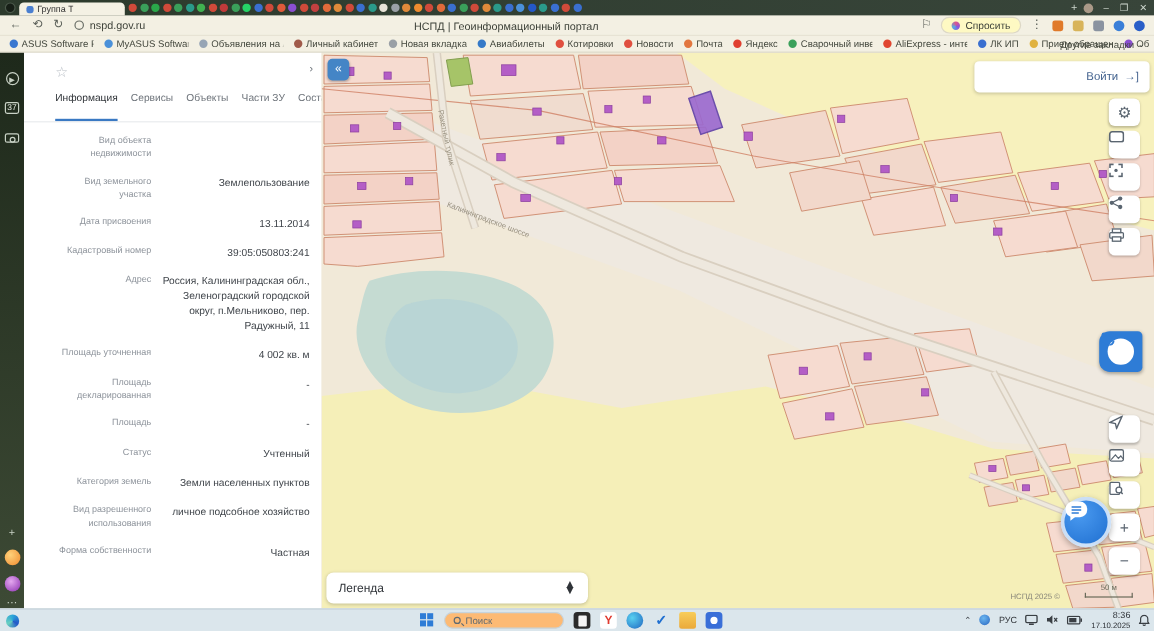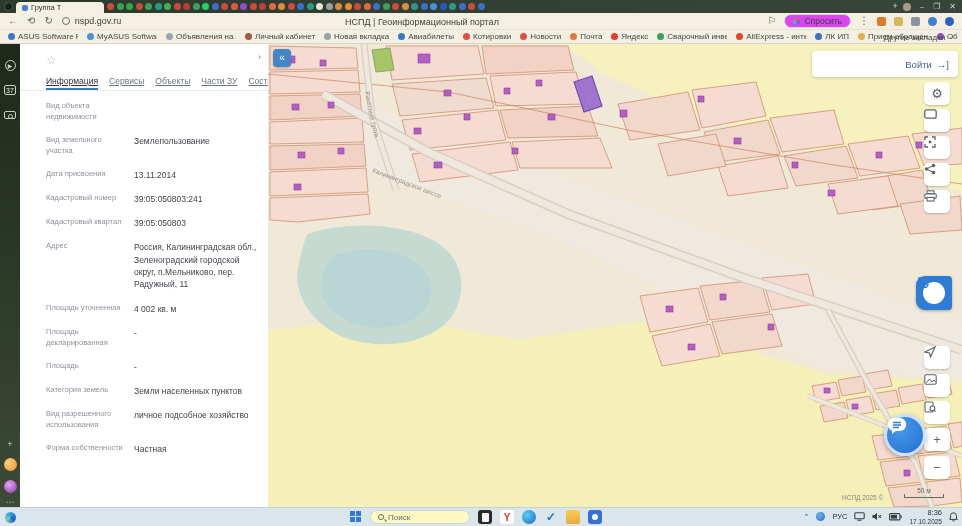--- a/index.html
+++ b/index.html
@@ -25,21 +25,21 @@
   
   .toolbar { position:absolute; left:0; top:13px; width:962px; height:17px; background:#f3f0e3;
     display:flex; align-items:center; padding:0 8px; gap:9px; border-bottom:1px solid #e7e3d4; }
   .tb-ic { color:#5a5f58; font-size:10px; line-height:10px; flex:none; }
   .urlbox { display:flex; align-items:center; gap:5px; flex:none; }
   .urlbox .site-ic { width:8px; height:8px; border:1.2px solid #6a6f68; border-radius:50%; }
   .urlbox span { font-size:9px; color:#3c4038; }
   .pg-title { position:absolute; left:345px; top:0; height:17px; display:flex; align-items:center;
     font-size:9px; color:#3c4038; }
   .tb-right { margin-left:auto; display:flex; align-items:center; gap:8px; }
-  .ask-pill { display:flex; align-items:center; gap:4px; background:#d946ef; border:1px solid #ddd8c6;
+  .ask-pill { display:flex; align-items:center; gap:4px; background:#fef9c3; border:1px solid #ddd8c6;
     border-radius:8px; padding:1px 8px; }
   .ask-ic { width:7px; height:7px; border-radius:50%; background:conic-gradient(#e0558a,#8a55e0,#55aee0,#e0558a); }
   .ask-pill span { font-size:8.5px; color:#3c4038; }
   .ext { width:9px; height:9px; border-radius:2px; flex:none; }
 
   
   .bookmarks { position:absolute; left:0; top:30px; width:962px; height:14px; background:#f3f0e3;
     display:flex; align-items:center; padding:0 8px; gap:9px; border-bottom:1px solid #dad6c6; }
   .bm { display:flex; align-items:center; gap:3px; flex:none; }
   .bm i { width:7px; height:7px; border-radius:50%; flex:none; }
@@ -60,25 +60,25 @@
   .ls-spacer { flex:1; }
   .ls-circle { width:13px; height:13px; border-radius:50%; margin-top:9px; }
   .ls-orange { background:radial-gradient(circle at 35% 35%, #ffd27a, #ef8b2f); }
   .ls-purple { background:radial-gradient(circle at 40% 35%, #e4a8ef, #8b2fb0); }
 
   
   .panel { position:absolute; left:20px; top:44px; width:248px; height:463px; background:#fff; overflow:hidden; }
   .panel-title { padding:13px 10px 0 26px; font-size:11.5px; font-weight:bold; color:#2f3338; letter-spacing:-.2px; }
   .star { margin:10px 0 0 26px; color:#b9bfc6; font-size:12px; line-height:12px; }
   .tabsrow { display:flex; gap:11px; padding:10px 0 0 26px; border-bottom:1px solid #e9ebee; position:relative; width:248px; overflow:hidden; }
-  .ptab { font-size:8.5px; color:#6d737a; padding-bottom:2px; white-space:nowrap; flex:none;text-decoration:underline; }
+  .ptab { font-size:8.5px; color:#6d737a; padding-bottom:13px; white-space:nowrap; flex:none; }
   .ptab.active { color:#2f3338; border-bottom:2px solid #3a79c3; }
   .tabs-arrow { position:absolute; right:4px; top:8px; font-size:9px; color:#6d737a; background:#fff; padding:0 3px; }
   .fields { padding:4px 10px 0 26px; }
-  .frow { display:flex; padding:6px 0; }
+  .frow { display:flex; padding:6px 0;text-align:right; }
   .flabel { width:88px; flex:none; font-size:7.5px; color:#8d939b; line-height:1.45; padding-right:8px; }
   .fvalue { flex:1; font-size:8.5px; color:#3f444a; line-height:1.45; }
 
   
   .map { position:absolute; left:268px; top:44px; width:694px; height:463px; overflow:hidden; cursor:grab; background:#f1e9d8; }
   .map svg { position:absolute; left:0; top:0; }
   .map-label { font-size:6.5px; fill:#98907f; }
   .collapse-btn { position:absolute; left:5px; top:5px; width:18px; height:18px; background:#4485c6; color:#fff;
     border-radius:4px; font-size:10px; text-align:center; line-height:17px; box-shadow:0 1px 2px rgba(0,0,0,.25); }
   .login-bar { position:absolute; left:544px; top:7px; width:146px; height:26px; background:#fff; border-radius:4px;
@@ -105,21 +105,21 @@
   .scalebar .bar { height:4px; border-left:1px solid #6a6a5a; border-right:1px solid #6a6a5a; border-bottom:1px solid #6a6a5a; }
 
   
   .taskbar { position:absolute; left:0; top:507px; width:962px; height:19px; background:#dbe6ec;
     border-top:1px solid #c3d1d9; display:flex; align-items:center; }
   .tb-left-ic { width:11px; height:11px; border-radius:50%; margin-left:5px;
     background:conic-gradient(#2aa4d8,#2458c8,#6ad0c0,#2aa4d8); flex:none; }
   .tb-center { position:absolute; left:350px; display:flex; align-items:center; gap:8px; }
   .win-logo { width:12px; height:12px; display:grid; grid-template-columns:5px 5px; grid-template-rows:5px 5px; gap:1px; }
   .win-logo b { background:#2e7cd6; }
-  .search-pill { width:100px; height:14px; background:#fef9c3; border:1px solid #c6d3db; border-radius:8px;
+  .search-pill { width:100px; height:14px; background:#fdba74; border:1px solid #c6d3db; border-radius:8px;
     display:flex; align-items:center; gap:4px; padding:0 7px; }
   .search-pill .mag { width:6px; height:6px; border:1.2px solid #5f6a72; border-radius:50%; position:relative; flex:none; }
   .search-pill .mag:after { content:""; position:absolute; left:5px; top:5px; width:3px; height:1.2px; background:#5f6a72; transform:rotate(45deg); }
   .search-pill span { font-size:8px; color:#5f6a72; }
   .tk-ic { width:14px; height:14px; border-radius:3px; display:flex; align-items:center; justify-content:center; flex:none; }
   .tk-note { background:#2b2b2b; } .tk-note b { width:7px; height:9px; background:#f5f5f5; border-radius:1px; }
   .tk-y { background:#fff; color:#e03a2f; font-size:10px; font-weight:bold; }
   .tk-edge { border-radius:50%; background:radial-gradient(circle at 35% 35%, #59d0f0, #1f66c0); }
   .tk-check { color:#1f6fd0; font-size:12px; font-weight:bold; }
   .tk-folder { background:linear-gradient(#f8cd5a,#eaa93a); border-radius:2px; }
@@ -339,24 +339,20 @@
         <div class="frow">
           <div class="flabel">Дата присвоения</div>
           <div class="fvalue">13.11.2014</div>
         </div>
 
         <div class="frow">
           <div class="flabel">Кадастровый номер</div>
           <div class="fvalue">39:05:050803:241</div>
         </div>
 
-        <div class="frow">
-          <div class="flabel">Кадастровый квартал</div>
-          <div class="fvalue">39:05:050803</div>
-        </div>
 
         <div class="frow">
           <div class="flabel">Адрес</div>
           <div class="fvalue">Россия, Калининградская обл., Зеленоградский городской округ, п.Мельниково, пер. Радужный, 11</div>
         </div>
 
         <div class="frow">
           <div class="flabel">Площадь уточненная</div>
           <div class="fvalue">4 002 кв. м</div>
         </div>
@@ -364,20 +360,24 @@
         <div class="frow">
           <div class="flabel">Площадь декларированная</div>
           <div class="fvalue">-</div>
         </div>
 
         <div class="frow">
           <div class="flabel">Площадь</div>
           <div class="fvalue">-</div>
         </div>
 
+        <div class="frow">
+          <div class="flabel">Статус</div>
+          <div class="fvalue">Учтенный</div>
+        </div>
 
         <div class="frow">
           <div class="flabel">Категория земель</div>
           <div class="fvalue">Земли населенных пунктов</div>
         </div>
 
         <div class="frow">
           <div class="flabel">Вид разрешенного использования</div>
           <div class="fvalue">личное подсобное хозяйство</div>
         </div>
@@ -581,20 +581,27 @@
       </div>
 
     <div class="big-chat">
       <svg width="20" height="18">
         <rect x="1" y="1" width="18" height="13" rx="6" fill="#fff"></rect>
         <polygon points="5,13 5,17 10,13" fill="#fff"></polygon>
         <path d="M6,5.5 H14 M6,8 H14 M6,10.5 H12" stroke="#2e7cd6" stroke-width="1.4"></path>
       </svg>
     </div>
 
+    <div class="legend-bar">
+      <span>Легенда</span>
+      <div class="legend-chev">
+        <span>▲</span>
+          <span>▼</span>
+      </div>
+    </div>
 
     <div class="attribution">НСПД 2025 ©</div>
     <div class="scalebar">
       <div class="lbl">50 м</div>
       <div class="bar"></div>
     </div>
   </div>
 
   <div class="taskbar">
     <div class="tb-left-ic"></div>

